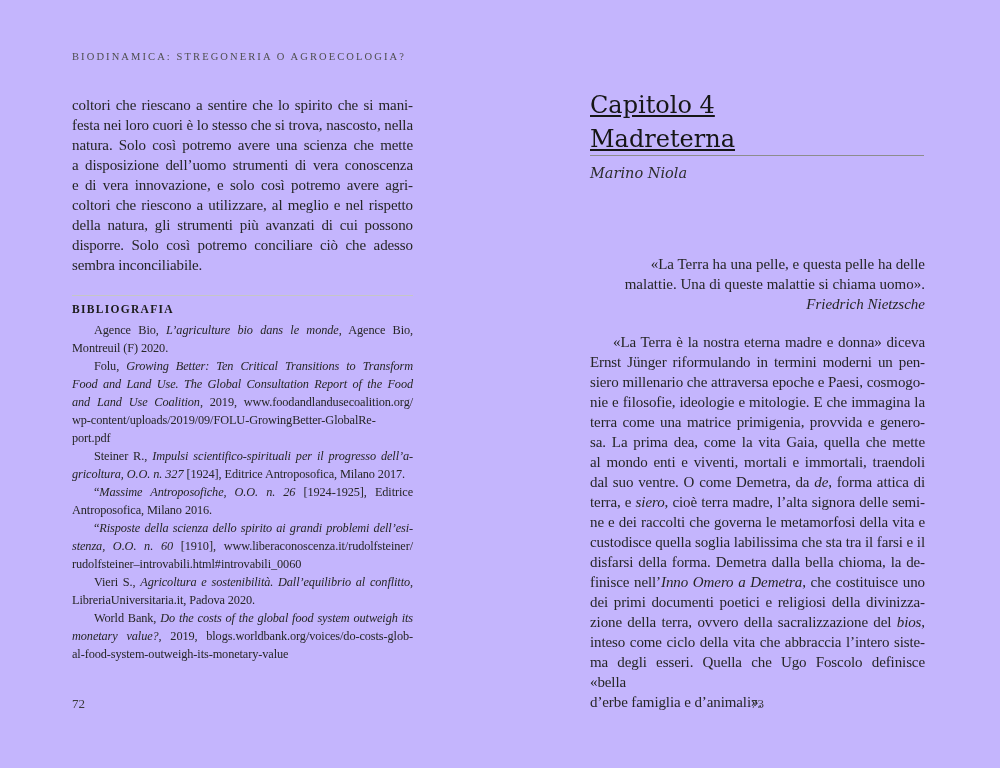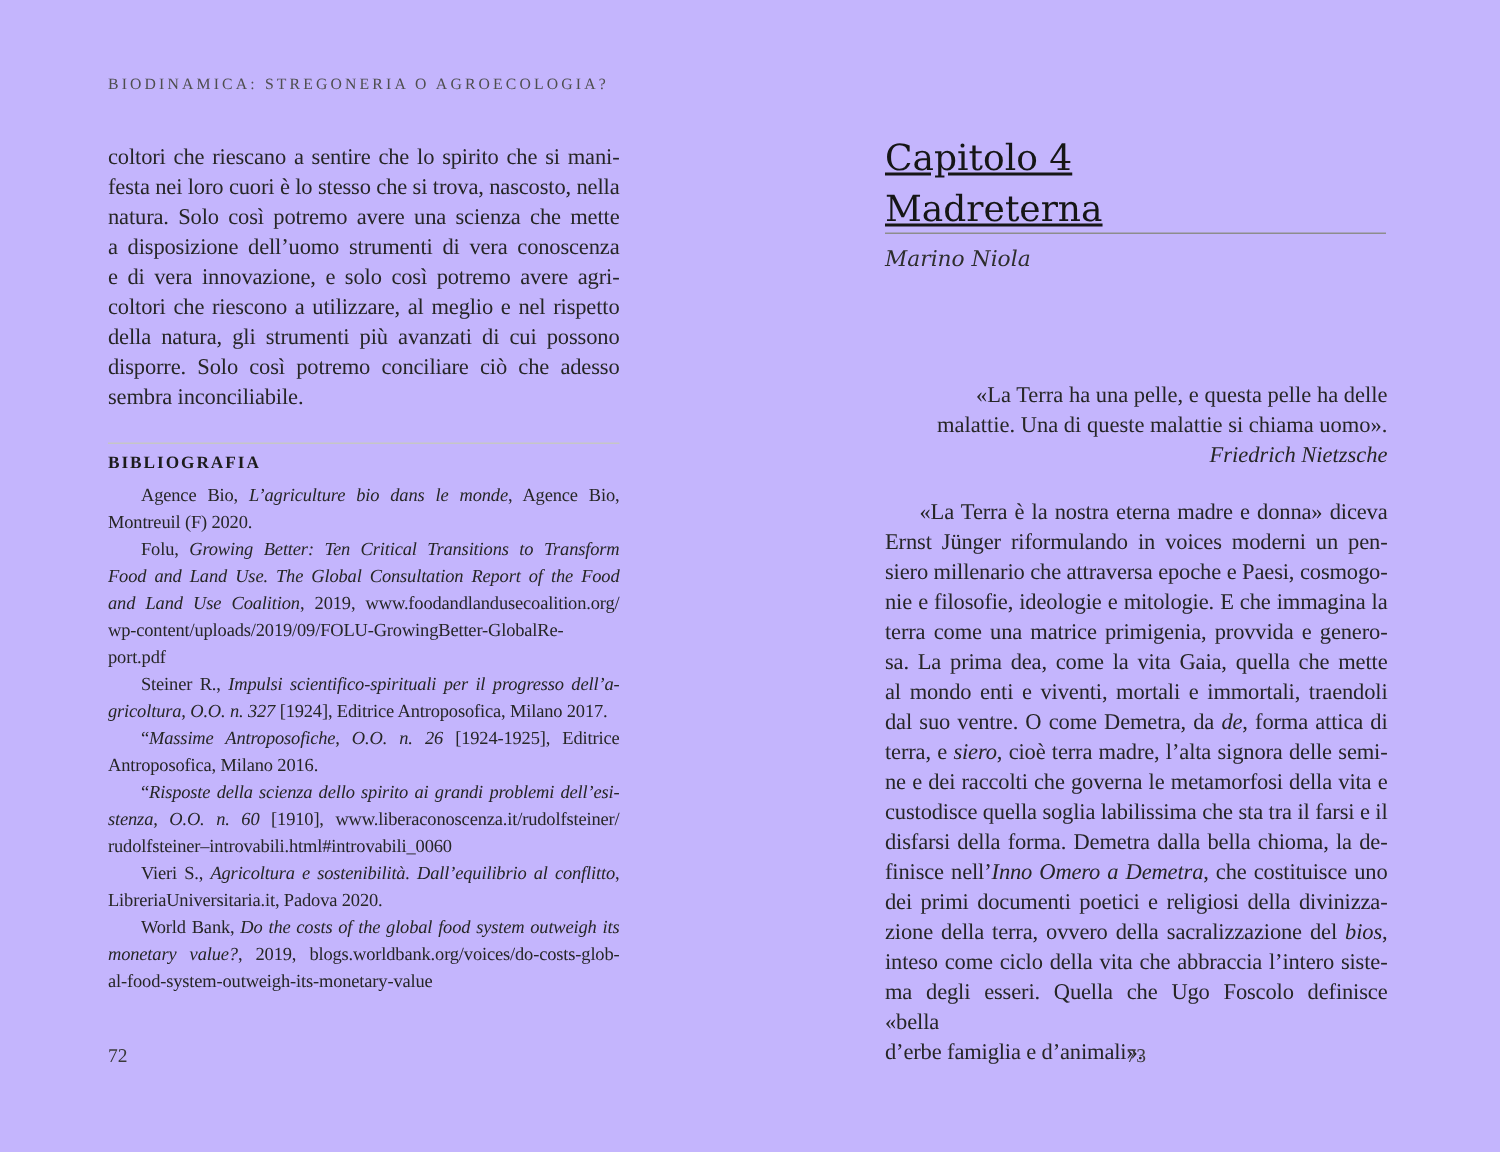--- a/index.html
+++ b/index.html
@@ -151,21 +151,21 @@
     <div class="author">Marino Niola</div>
 
     <div class="epigraph">
         <div class="line">«La Terra ha una pelle, e questa pelle ha delle</div>
         <div class="line">malattie. Una di queste malattie si chiama uomo».</div>
         <div class="line"><em>Friedrich Nietzsche</em></div>
       </div>
 
     <div class="right-body justify indent-first">
         <div class="line">«La Terra è la nostra eterna madre e donna» diceva</div>
-        <div class="line">Ernst Jünger riformulando in voices moderni un pen-</div>
+        <div class="line">Ernst Jünger riformulando in termini moderni un pen-</div>
         <div class="line">siero millenario che attraversa epoche e Paesi, cosmogo-</div>
         <div class="line">nie e filosofie, ideologie e mitologie. E che immagina la</div>
         <div class="line">terra come una matrice primigenia, provvida e genero-</div>
         <div class="line">sa. La prima dea, come la vita Gaia, quella che mette</div>
         <div class="line">al mondo enti e viventi, mortali e immortali, traendoli</div>
         <div class="line">dal suo ventre. O come Demetra, da <em>de</em>, forma attica di</div>
         <div class="line">terra, e <em>siero</em>, cioè terra madre, l’alta signora delle semi-</div>
         <div class="line">ne e dei raccolti che governa le metamorfosi della vita e</div>
         <div class="line">custodisce quella soglia labilissima che sta tra il farsi e il</div>
         <div class="line">disfarsi della forma. Demetra dalla bella chioma, la de-</div>

